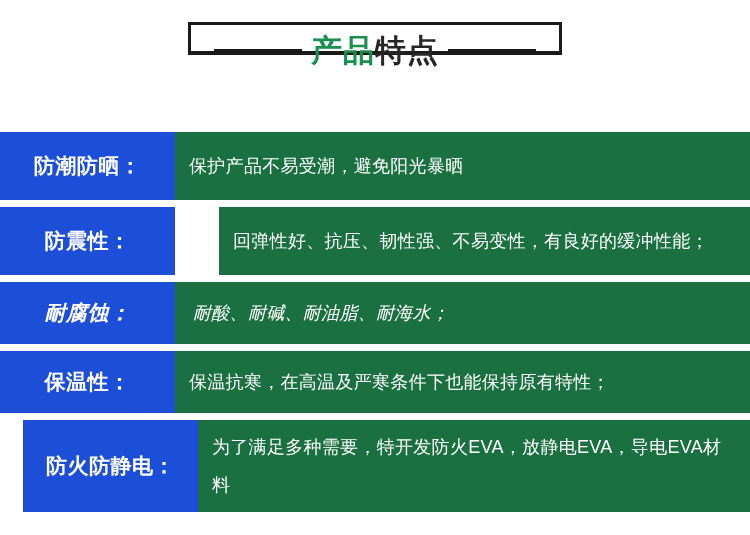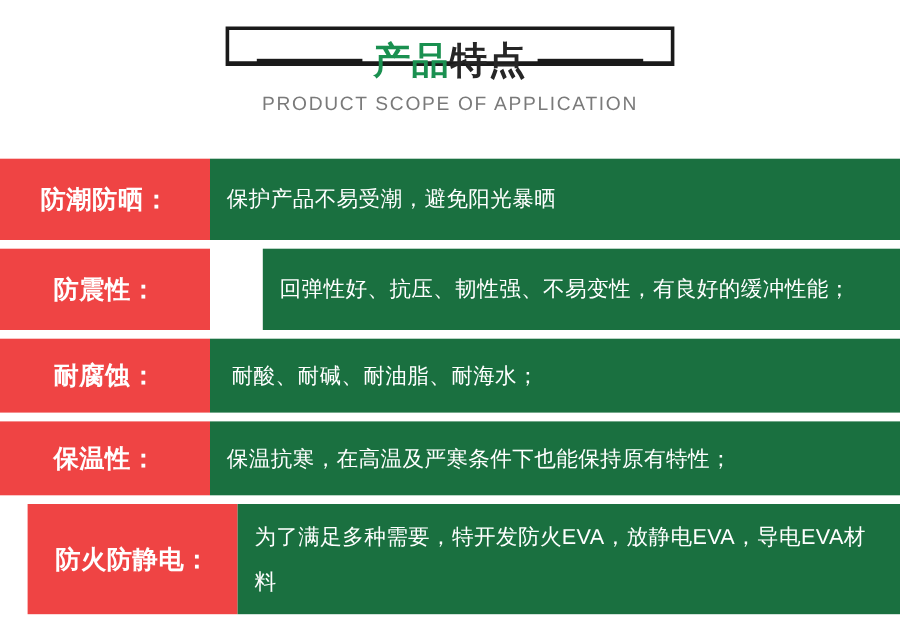--- a/index.html
+++ b/index.html
@@ -90,21 +90,21 @@
   .frow {
     display: flex;
     width: 750px;
     margin-bottom: 7px;
     overflow: hidden;
   }
 
   .fkey {
     flex: 0 0 175px;
     width: 175px;
-    background: #ef4444;
+    background: #1d4ed8;
     color: #ffffff;
     font-size: 21px;
     font-weight: bold;
     display: flex;
     align-items: center;
     justify-content: center;
     letter-spacing: 0.5px;
     box-sizing: border-box;
     padding: 0 0;
     text-align: center;
@@ -126,21 +126,21 @@
     line-height: 32px;
   }
 
   
   .frow.h1 { height: 68px; }
   .frow.h1 .fkey, .frow.h1 .fval { height: 68px; }
 
   .frow.h2 { height: 68px; gap: 44px; }
   .frow.h2 .fkey, .frow.h2 .fval { height: 68px; }
 
-  .frow.h3 { height: 62px; }
+  .frow.h3 { height: 62px; font-style: italic; }
   .frow.h3 .fkey, .frow.h3 .fval { height: 62px; }
 
   .frow.h4 { height: 62px; align-items: flex-end; }
   .frow.h4 .fkey, .frow.h4 .fval { height: 62px; }
 
   .frow.h5 { height: 92px; }
   .frow.h5 .fkey, .frow.h5 .fval { height: 92px; }
   .frow.h5 .fkey { font-size: 21px; margin-left: 23px; }
 
   .frow.h3 .fval { padding-left: 18px; align-items: center; }
@@ -151,21 +151,20 @@
 
 <div class="page">
 
   <div class="header">
     <div class="header-box"></div>
 
     <div class="header-title">
       <span class="rule"></span><span class="t-green">产品</span><span class="t-dark">特点</span><span class="rule"></span>
     </div>
 
-    <div class="header-sub">PRODUCT SCOPE OF APPLICATION</div>
   </div>
 
   <div class="features">
 
     <div class="frow h1">
       <div class="fkey">防潮防晒：</div>
       <div class="fval">
         <span class="vtext">保护产品不易受潮，避免阳光暴晒</span>
       </div>
     </div>

